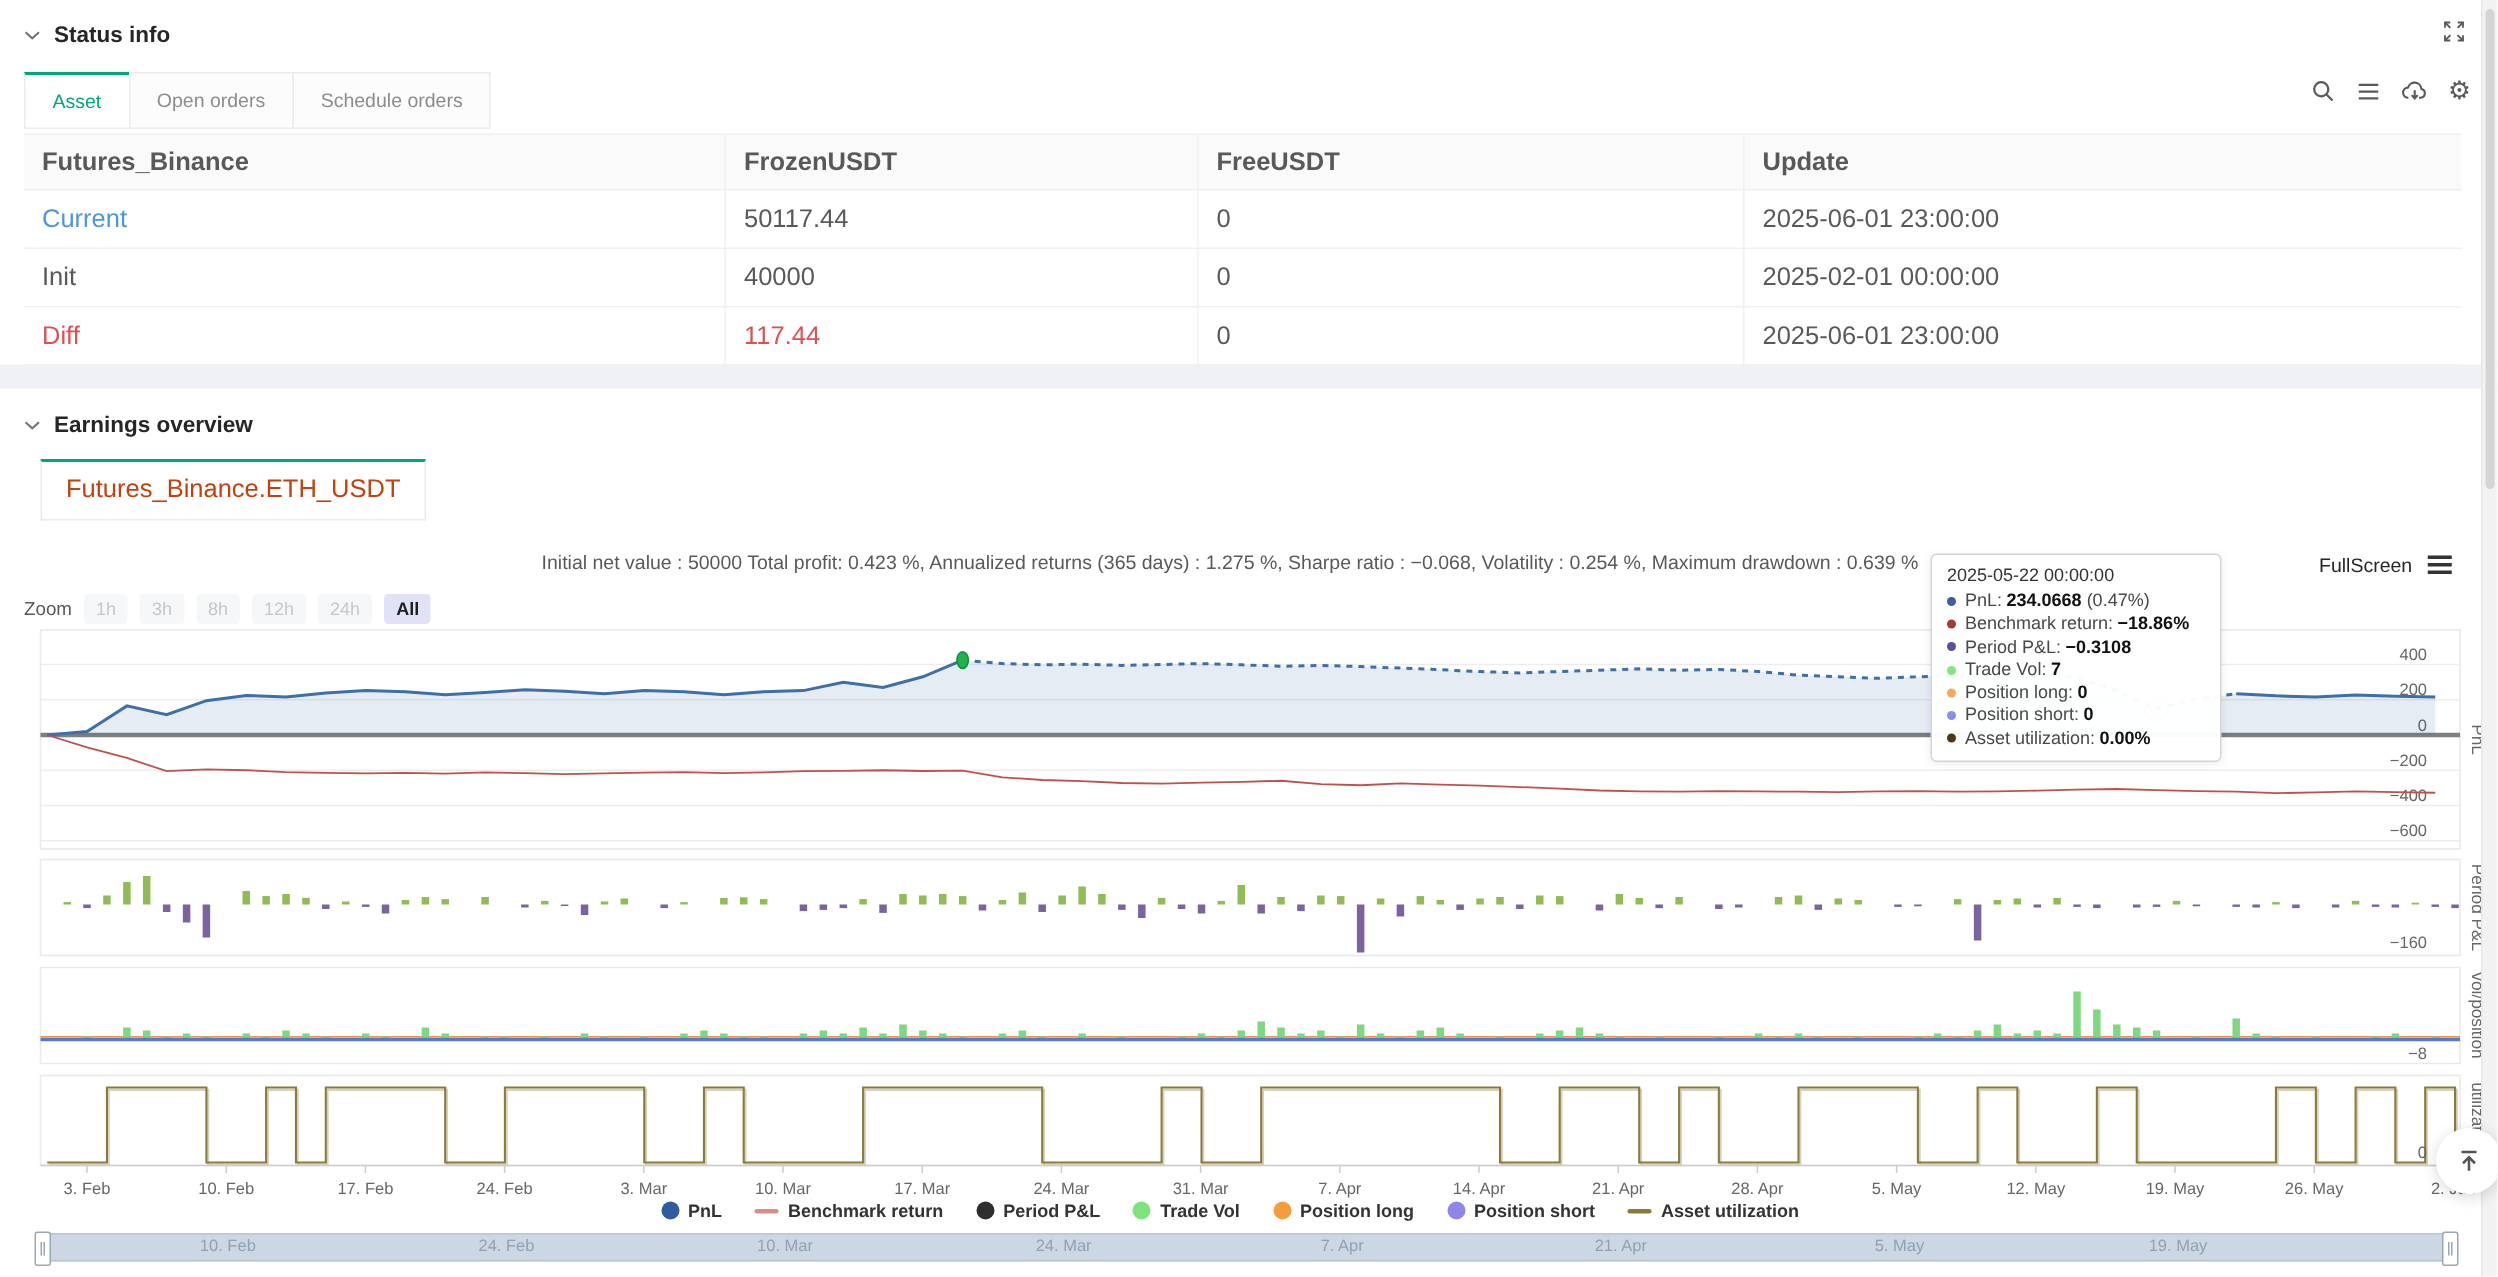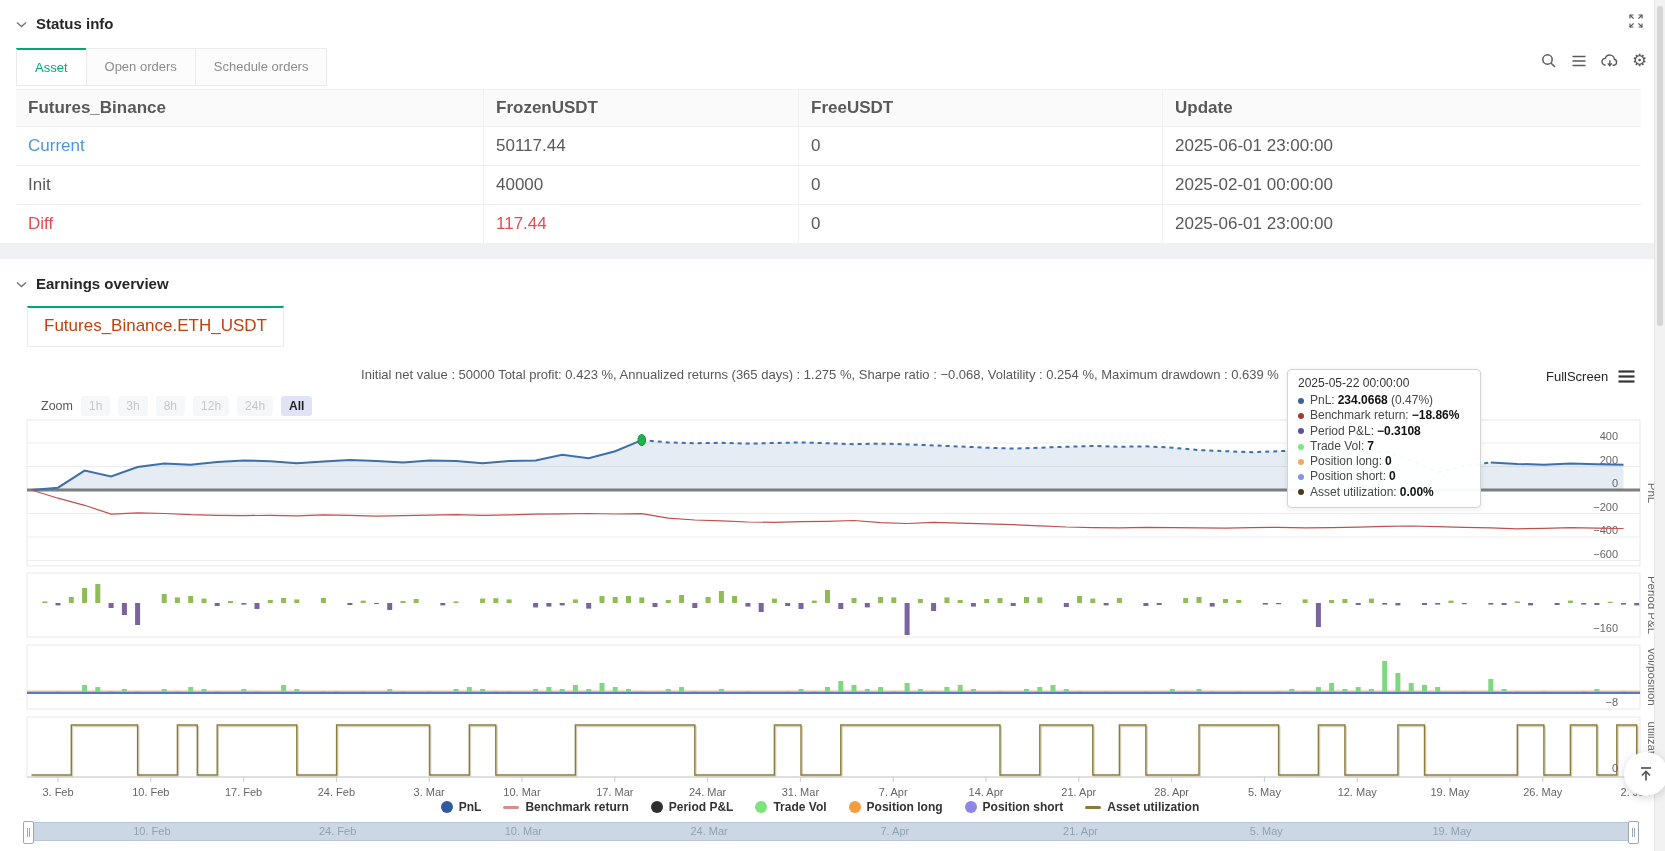--- a/index.html
+++ b/index.html
@@ -26,21 +26,21 @@
   .tcell.link{color:#4a97e0;}
   .tcell.danger{color:#e04f4f;}
   .divider{position:absolute;left:0;top:243px;width:100%;height:16px;background:#f0f1f4;}
   
   .etab{position:absolute;left:16px;top:306px;height:38px;line-height:35px;padding:0 16px;
         background:#fff;border:1px solid #ebebeb;border-top:2px solid #00a878;color:#c2410c;
         font-size:17px;cursor:pointer;margin-left:11px;}
   .summary{position:absolute;left:0;top:367px;width:1640px;text-align:center;font-size:13px;color:#595959;}
   .fullscreen{position:absolute;left:1546px;top:369px;display:flex;align-items:center;gap:10px;
               font-size:13px;color:#262626;cursor:pointer;}
-  .zoomrow{position:absolute;left:41px;top:396px;display:flex;align-items:center;font-size:12.5px;}
+  .zoomrow{position:absolute;left:16px;top:396px;display:flex;align-items:center;font-size:12.5px;}
   .zoomlabel{color:#595959;margin-right:8px;}
   .zbtn{padding:3px 8px;margin-right:8px;border-radius:3px;background:#f6f7f9;color:#c4c8cc;
         font-size:12px;cursor:pointer;}
   .zbtn.active{background:#dfe3f5;color:#1f1f1f;font-weight:700;}
   svg text{font-family:"Liberation Sans",sans-serif;}
   #chart{position:absolute;left:0;top:415px;}
   
   #legend{position:absolute;left:0;top:800px;width:1640px;display:flex;justify-content:center;
           gap:22px;align-items:center;font-size:12px;font-weight:700;color:#333;}
   .litem{display:flex;align-items:center;gap:6px;cursor:pointer;}

